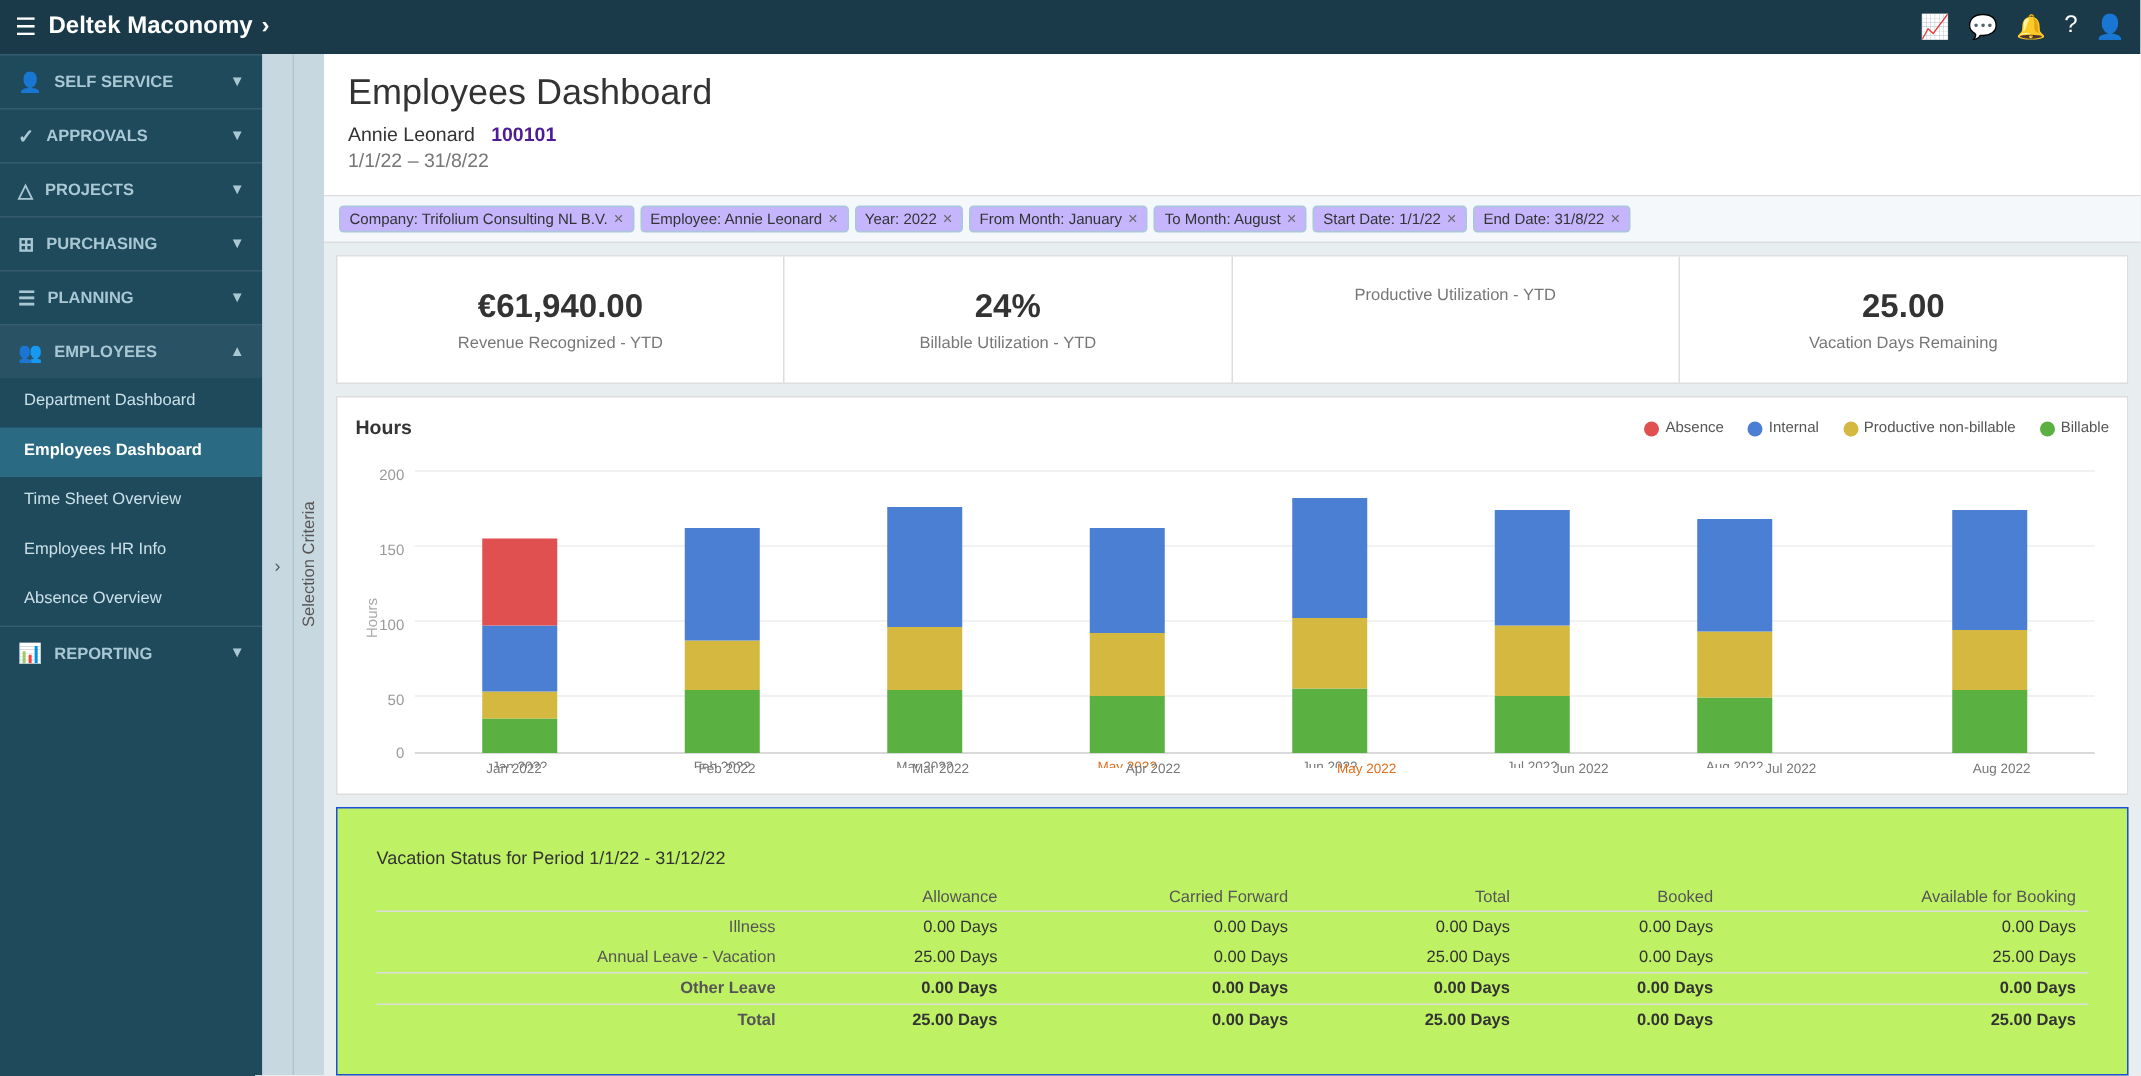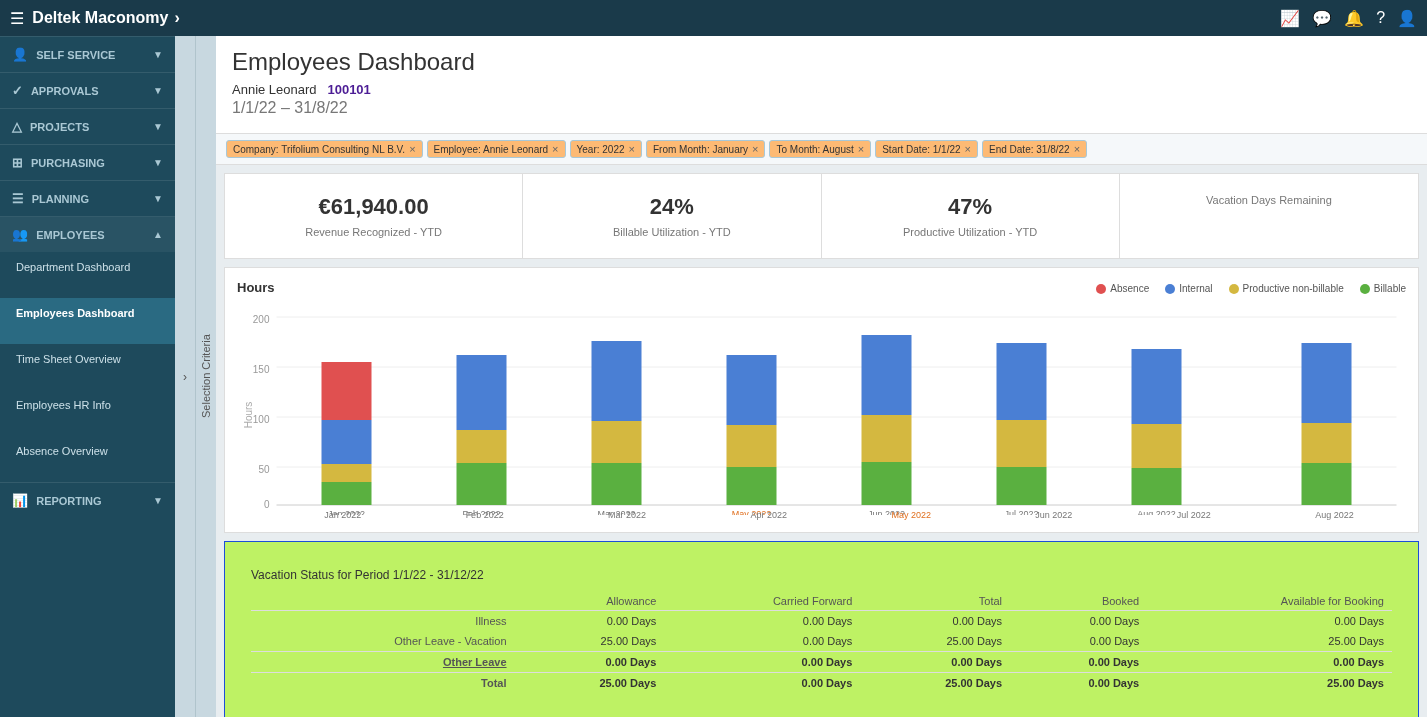--- a/index.html
+++ b/index.html
@@ -56,21 +56,21 @@
       font-size: 11px;
       font-weight: bold;
       color: #aac8d4;
       cursor: pointer;
       text-transform: uppercase;
       gap: 8px;
     }
     .sidebar-section-header .icon { font-size: 13px; }
     .sidebar-section-header .chevron { margin-left: auto; font-size: 10px; }
     .sidebar-nav-item {
-      padding: 9px 12px 25px 16px;
+      padding: 9px 12px 12px 16px;
       font-size: 11px;
       color: #cce0e8;
       cursor: pointer;
     }
     .sidebar-nav-item.active { background: #2a6a82; color: white; font-weight: bold; }
 
     
     .content-area {
       flex: 1;
       background: #e8edf0;
@@ -124,34 +124,34 @@
       font-weight: 300;
       color: #333;
       margin-bottom: 6px;
     }
     .page-subtitle {
       font-size: 13px;
       color: #333;
       margin-bottom: 2px;
     }
     .page-subtitle .employee-id { color: #4c1d95; font-weight: bold; }
-    .page-date-range { font-size: 16px; color: #777; margin-bottom: 8px; }
+    .page-date-range { font-size: 13px; color: #777; margin-bottom: 8px; }
 
     
     .filter-bar {
       background: #f5f8fa;
       padding: 6px 10px;
       border-bottom: 1px solid #ddd;
       display: flex;
       flex-wrap: wrap;
       gap: 4px;
       align-items: center;
     }
     .filter-chip {
-      background: #fdba74;
+      background: #c4b5fd;
       border: 1px solid #a8c8d8;
       border-radius: 3px;
       padding: 2px 6px;
       font-size: 10px;
       color: #333;
       display: flex;
       align-items: center;
       gap: 4px;
     }
     .filter-chip .remove { color: #666; cursor: pointer; font-size: 11px; }
@@ -392,24 +392,24 @@
       <div class="kpi-row">
         <div class="kpi-card">
           <div class="kpi-value">€61,940.00</div>
           <div class="kpi-label">Revenue Recognized - YTD</div>
         </div>
         <div class="kpi-card">
           <div class="kpi-value">24%</div>
           <div class="kpi-label">Billable Utilization - YTD</div>
         </div>
         <div class="kpi-card">
-          <div class="kpi-value">47%</div>
           <div class="kpi-label">Productive Utilization - YTD</div>
         </div>
         <div class="kpi-card">
+          <div class="kpi-value">25.00</div>
           <div class="kpi-label">Vacation Days Remaining</div>
         </div>
       </div>
 
       <div class="chart-section">
         <div style="display:flex; justify-content:space-between; align-items:center;">
           <div class="section-title">Hours</div>
           <div class="chart-legend">
             <div class="legend-item">
               <div class="legend-dot" style="background:#e05050;"></div>
@@ -519,29 +519,29 @@
           <tbody>
             <tr>
               <td style="text-align:right;">Illness</td>
               <td>0.00 Days</td>
               <td>0.00 Days</td>
               <td>0.00 Days</td>
               <td>0.00 Days</td>
               <td>0.00 Days</td>
             </tr>
             <tr>
-              <td style="text-align:right;">Other Leave - Vacation</td>
+              <td style="text-align:right;">Annual Leave - Vacation</td>
               <td>25.00 Days</td>
               <td>0.00 Days</td>
               <td>25.00 Days</td>
               <td>0.00 Days</td>
               <td>25.00 Days</td>
             </tr>
             <tr class="subtotal">
-              <td style="text-align:right;font-weight:bold;text-decoration:underline;">Other Leave</td>
+              <td style="text-align:right;font-weight:bold;">Other Leave</td>
               <td>0.00 Days</td>
               <td>0.00 Days</td>
               <td>0.00 Days</td>
               <td>0.00 Days</td>
               <td>0.00 Days</td>
             </tr>
             <tr class="total">
               <td style="text-align:right;font-weight:bold;">Total</td>
               <td>25.00 Days</td>
               <td>0.00 Days</td>

